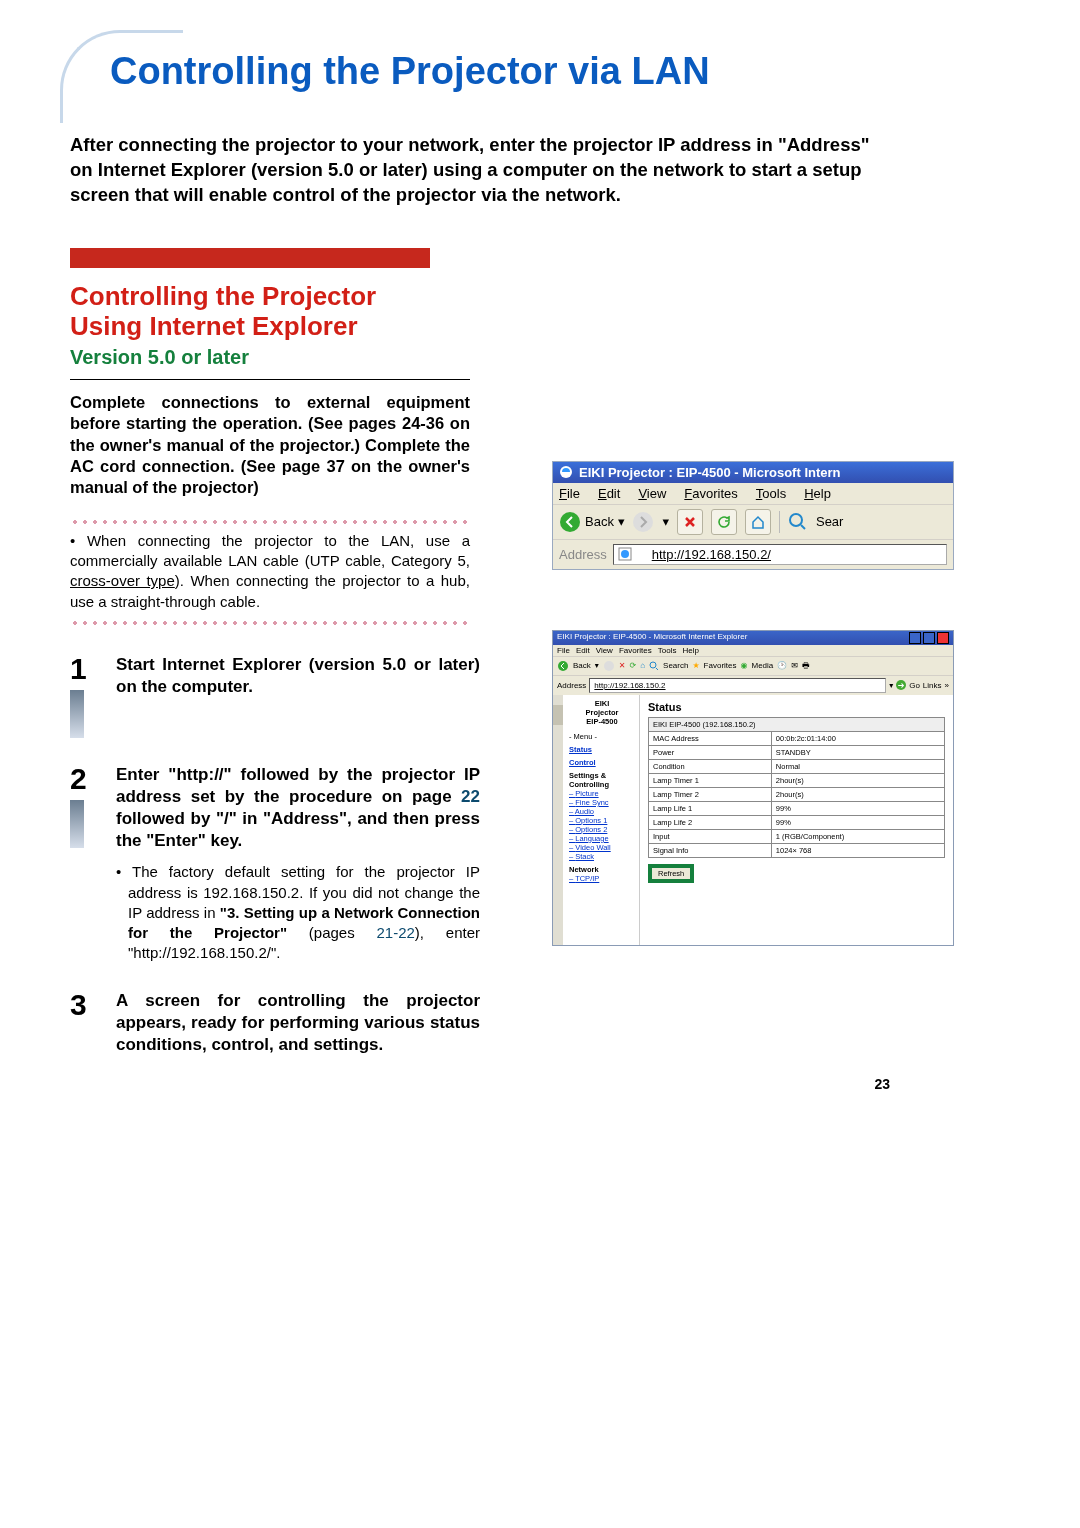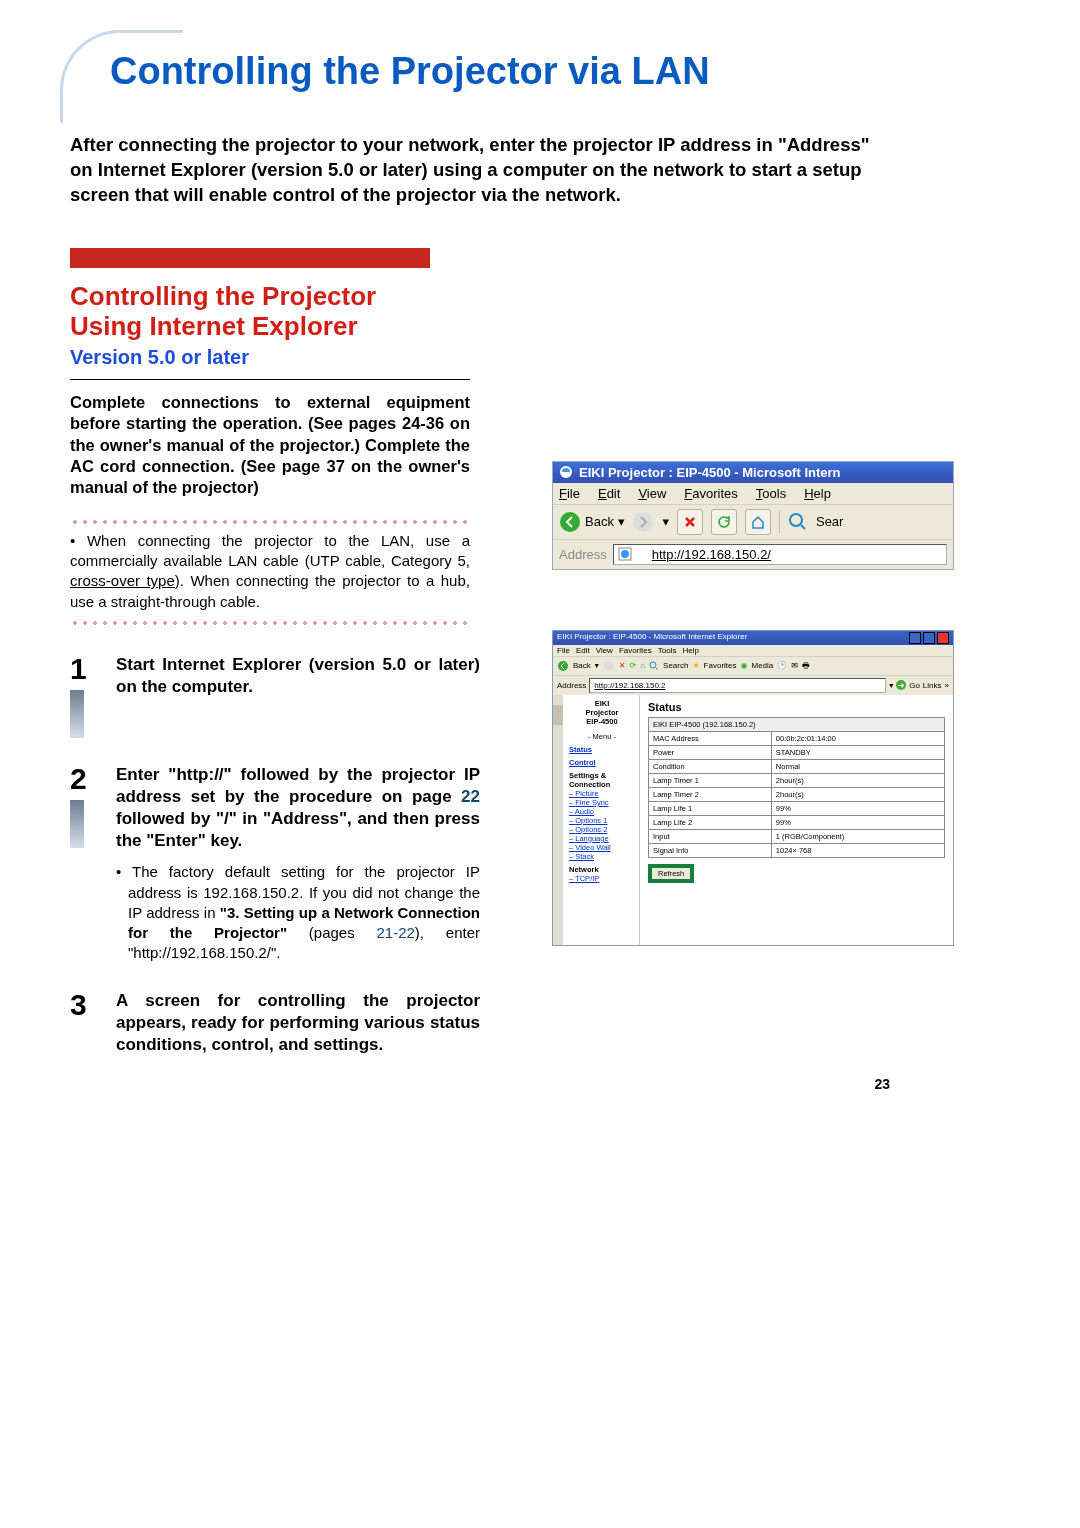--- a/index.html
+++ b/index.html
@@ -52,21 +52,21 @@
   }
   h2.section-title {
     color: #d21f16;
     font-size: 26px;
     font-weight: 900;
     margin: 0;
     line-height: 1.15;
     font-family: Arial Black, Arial, sans-serif;
   }
   h3.version {
-    color: #1d4ed8;
+    color: #15803d;
     font-size: 20px;
     font-weight: 900;
     margin: 4px 0 10px 0;
     font-family: Arial Black, Arial, sans-serif;
   }
   .divider {
     border-top: 1px solid #000;
     width: 400px;
     margin-bottom: 12px;
   }
@@ -473,24 +473,24 @@
           <div class="sidebar">
             <div class="scroll">
                 <div style="background:#c5c2b2;height:20px;margin-top:10px;"></div>
               </div>
             <div class="sidebar-inner">
               <div class="hdr">
                 <span>EIKI</span><br>
                 <span>Projector</span><br>
                 <span>EIP-4500</span>
               </div>
-              <div style="text-align:center;">- Menu -</div>
+              <div style="">- Menu -</div>
               <div class="link sect">Status</div>
               <div class="link sect">Control</div>
-              <div class="sect"><span>Settings &amp;</span><br><span>Connection</span></div>
+              <div class="sect"><span>Settings &amp;</span><br><span>Controlling</span></div>
               <div class="link">– <span>Picture</span></div>
               <div class="link">– <span>Fine Sync</span></div>
               <div class="link">– <span>Audio</span></div>
               <div class="link">– <span>Options 1</span></div>
               <div class="link">– <span>Options 2</span></div>
               <div class="link">– <span>Language</span></div>
               <div class="link">– <span>Video Wall</span></div>
               <div class="link">– <span>Stack</span></div>
               <div class="sect">Network</div>
               <div class="link">– <span>TCP/IP</span></div>

